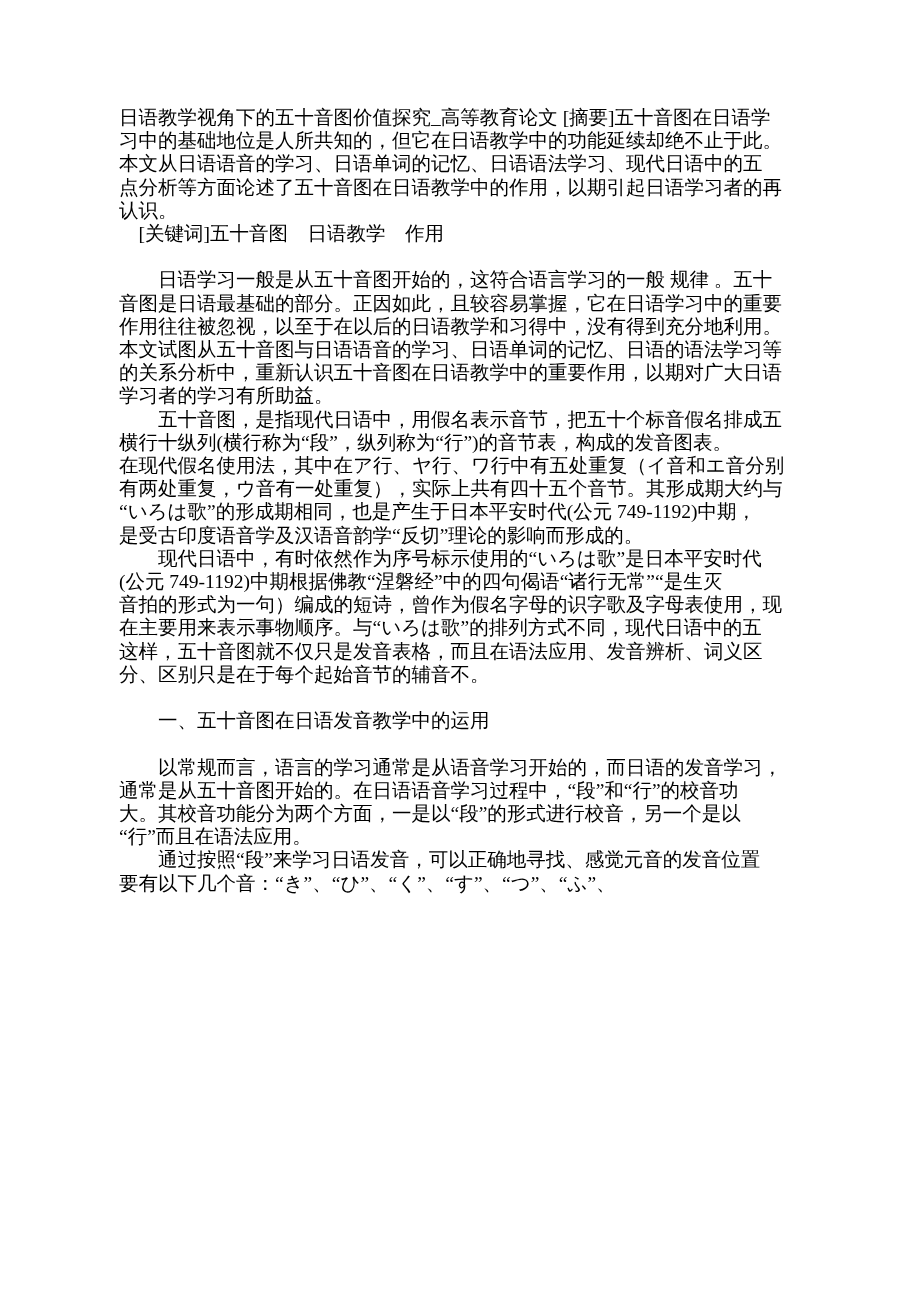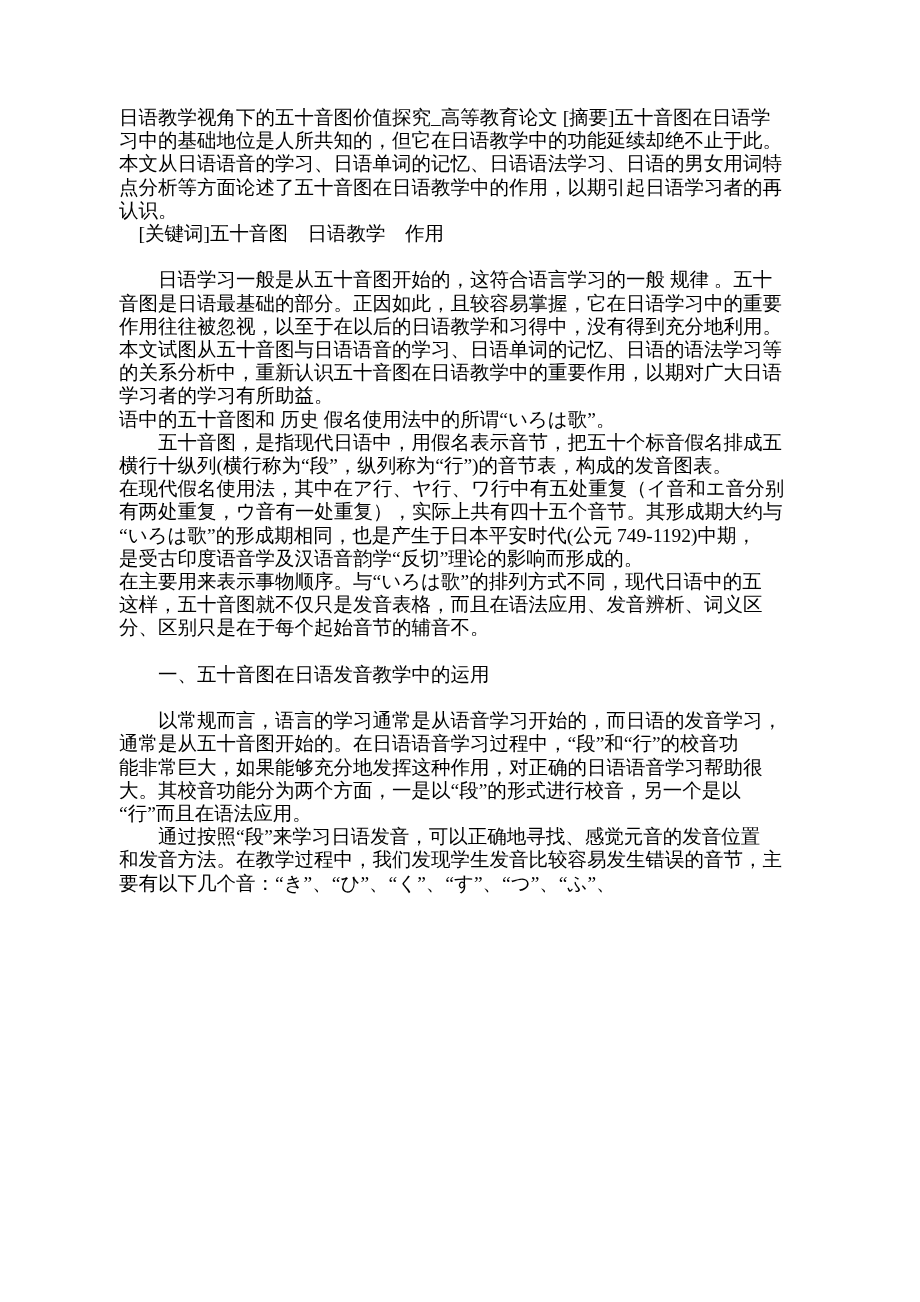--- a/index.html
+++ b/index.html
@@ -37,69 +37,69 @@
   }
 </style>
 </head>
 <body>
 
 <div class="page" style="background: rgb(255, 255, 255);">
   <div class="content" style="color: rgb(0, 0, 0);">
       <div class="block">
         <div class="line">日语教学视角下的五十音图价值探究_高等教育论文 [摘要]五十音图在日语学</div>
         <div class="line">习中的基础地位是人所共知的，但它在日语教学中的功能延续却绝不止于此。</div>
-        <div class="line">本文从日语语音的学习、日语单词的记忆、日语语法学习、日语的男女用词特</div>
+        <div class="line">本文从日语语音的学习、日语单词的记忆、日语语法学习、现代日语中的五</div>
         <div class="line">点分析等方面论述了五十音图在日语教学中的作用，以期引起日语学习者的再</div>
         <div class="line">认识。</div>
       </div>
       <div class="block">
         <div class="line">　[关键词]五十音图　日语教学　作用</div>
       </div>
       <div class="block">
         <div class="line"></div>
       </div>
       <div class="block">
         <div class="line">　　日语学习一般是从五十音图开始的，这符合语言学习的一般 规律 。五十</div>
         <div class="line">音图是日语最基础的部分。正因如此，且较容易掌握，它在日语学习中的重要</div>
         <div class="line">作用往往被忽视，以至于在以后的日语教学和习得中，没有得到充分地利用。</div>
         <div class="line">本文试图从五十音图与日语语音的学习、日语单词的记忆、日语的语法学习等</div>
         <div class="line">的关系分析中，重新认识五十音图在日语教学中的重要作用，以期对广大日语</div>
         <div class="line">学习者的学习有所助益。</div>
       </div>
       <div class="block">
-        <div class="line">语中的五十音图和 历史 假名使用法中的所谓“いろは歌”。</div>
       </div>
       <div class="block">
         <div class="line">　　五十音图，是指现代日语中，用假名表示音节，把五十个标音假名排成五</div>
         <div class="line">横行十纵列(横行称为“段”，纵列称为“行”)的音节表，构成的发音图表。</div>
         <div class="line">在现代假名使用法，其中在ア行、ヤ行、ワ行中有五处重复（イ音和エ音分别</div>
         <div class="line">有两处重复，ウ音有一处重复），实际上共有四十五个音节。其形成期大约与</div>
         <div class="line">“いろは歌”的形成期相同，也是产生于日本平安时代(公元 749-1192)中期，</div>
         <div class="line">是受古印度语音学及汉语音韵学“反切”理论的影响而形成的。</div>
       </div>
       <div class="block">
+        <div class="line">　　现代日语中，有时依然作为序号标示使用的“いろは歌”是日本平安时代</div>
+        <div class="line">(公元 749-1192)中期根据佛教“涅磐经”中的四句偈语“诸行无常”“是生灭</div>
+        <div class="line">音拍的形式为一句）编成的短诗，曾作为假名字母的识字歌及字母表使用，现</div>
         <div class="line">在主要用来表示事物顺序。与“いろは歌”的排列方式不同，现代日语中的五</div>
         <div class="line">这样，五十音图就不仅只是发音表格，而且在语法应用、发音辨析、词义区</div>
         <div class="line">分、区别只是在于每个起始音节的辅音不。</div>
       </div>
       <div class="block">
         <div class="line"></div>
       </div>
       <div class="block">
         <div class="line">　　一、五十音图在日语发音教学中的运用</div>
       </div>
       <div class="block">
         <div class="line"></div>
       </div>
       <div class="block">
         <div class="line">　　以常规而言，语言的学习通常是从语音学习开始的，而日语的发音学习，</div>
         <div class="line">通常是从五十音图开始的。在日语语音学习过程中，“段”和“行”的校音功</div>
-        <div class="line">能非常巨大，如果能够充分地发挥这种作用，对正确的日语语音学习帮助很</div>
         <div class="line">大。其校音功能分为两个方面，一是以“段”的形式进行校音，另一个是以</div>
         <div class="line">“行”而且在语法应用。</div>
       </div>
       <div class="block">
         <div class="line">　　通过按照“段”来学习日语发音，可以正确地寻找、感觉元音的发音位置</div>
-        <div class="line">和发音方法。在教学过程中，我们发现学生发音比较容易发生错误的音节，主</div>
         <div class="line">要有以下几个音：“き”、“ひ”、“く”、“す”、“つ”、“ふ”、</div>
       </div>
     </div>
 </div>
 
 </body></html>

